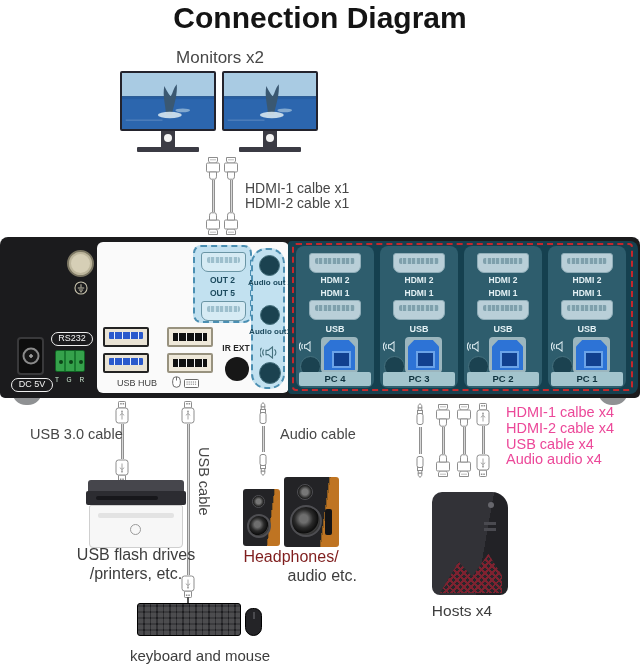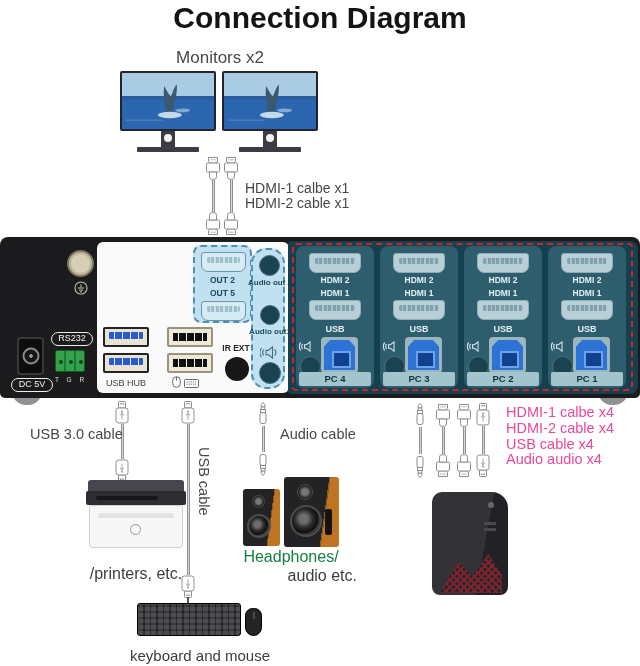--- a/index.html
+++ b/index.html
@@ -39,21 +39,21 @@
   #rsLbl{left:51px;top:95px;width:42px}
   .terminal{left:55px;top:113px;width:30px;height:22px;background:repeating-linear-gradient(90deg,#35a24b 0 8px,#197a30 8px 10px);border:1px solid #0f6022;border-radius:2px}
   .terminal::after{content:"";position:absolute;left:3px;top:9px;width:4px;height:4px;border-radius:50%;background:#0c4418;box-shadow:10px 0 0 #0c4418,20px 0 0 #0c4418}
   #pinsLbl{left:51px;top:139px;width:40px;text-align:center;font-size:6.5px;color:#cde9d2;letter-spacing:3px}
   .usb3{width:46px;height:20px;background:#e9e3d5;border:2px solid #232323;border-radius:2px}
   .usb3::after{content:"";position:absolute;left:4px;top:3px;right:4px;height:7px;background:repeating-linear-gradient(90deg,#2a59cc 0 5px,#e8f0ff 5px 6.5px,#2a59cc 6.5px 8px);border-radius:1px}
   .usb2{width:46px;height:20px;background:#efe9da;border:2px solid #98927f;border-radius:2px}
   .usb2::after{content:"";position:absolute;left:4px;top:4px;right:4px;height:8px;background:repeating-linear-gradient(90deg,#101010 0 5px,#f5f5f5 5px 6.5px,#101010 6.5px 8px)}
   #u3a{left:103px;top:90px}#u3b{left:103px;top:116px}
   #u2a{left:167px;top:90px}#u2b{left:167px;top:116px}
-  #hubLbl{left:95px;top:141px;width:62px;font-size:9px;color:#3c3c3c;text-align:center}
+  #hubLbl{left:95px;top:141px;width:62px;font-size:9px;color:#3c3c3c;text-align:right}
   #msIcon{left:172px;top:139px}#kbIcon{left:184px;top:141px}
   .hlregion{background:#c2e1f0;border:2px dashed #4b8fb2}
   #outRegion{left:193px;top:8px;width:59px;height:78px;border-radius:8px}
   #audRegion{left:251px;top:11px;width:34px;height:141px;border-radius:15px}
   .hport{border-radius:3px 3px 7px 7px;border:1px solid #6a95a5;background:#d6ebf4}
   .hport::after{content:"";position:absolute;left:5px;right:5px;top:4px;height:6px;border-radius:2px;background:repeating-linear-gradient(90deg,#9dbfcd 0 3px,#c9e2ec 3px 4.5px)}
   #outP2{left:6px;top:5px;width:45px;height:20px}
   #outP1{left:6px;top:54px;width:45px;height:20px}
   .outlbl{left:0;width:55px;text-align:center;font-size:8.5px;font-weight:700;color:#1c4a5e}
   #outL2{top:28px}#outL1{top:41px}
@@ -79,21 +79,21 @@
   .pspk{left:3px;top:95px}
   .pcirc{left:4px;top:110px;width:21px;height:21px;border-radius:50%;background:#1b4250;border:1px solid #45707d}
   .strip{left:3px;top:126px;width:72px;height:14px;background:#a3c4cd;border-radius:2px;color:#0f323e;font-size:9.5px;font-weight:600;text-align:center;line-height:14px}
 
   
   #u3Lbl{left:30px;top:426px;width:96px;font-size:14.5px}
   #aLbl{left:280px;top:426px;width:90px;font-size:14.5px}
   #uvLbl{left:196px;top:447px;font-size:14.5px;writing-mode:vertical-rl}
   #prLbl1{left:55px;top:546px;width:162px;text-align:center;font-size:16px;color:#3d3d3d}
   #prLbl2{left:55px;top:565px;width:162px;text-align:center;font-size:16px;color:#3d3d3d}
-  #spLbl1{left:225px;top:548px;width:132px;text-align:center;font-size:16px;color:#15803d}
+  #spLbl1{left:225px;top:548px;width:132px;text-align:center;font-size:16px;color:#7f1d1d}
   #spLbl2{left:225px;top:567px;width:132px;text-align:right;font-size:16px;color:#3d3d3d}
   #kbLbl{left:120px;top:647px;width:160px;text-align:center;font-size:15px;color:#3d3d3d}
   #hostsLbl{left:412px;top:602px;width:100px;text-align:center;font-size:15.5px;color:#3d3d3d}
   #bundleLbls{left:506px;top:405px;font-size:14.5px;line-height:15.8px;color:#ec4899}
   #cl1{left:245px;top:180px;font-size:14px}
   #cl2{left:245px;top:195px;font-size:14px}
 
   
   #printer{left:86px;top:480px;width:100px;height:68px}
   #printer *{position:absolute}
@@ -391,20 +391,21 @@
   <div id="u3Lbl" class="lbl">USB 3.0 cable</div>
   <div id="uvLbl" class="lbl">USB cable</div>
   <div id="aLbl" class="lbl">Audio cable</div>
 
   <div id="printer" class="a">
     <div class="plid"></div>
     <div class="pband"></div>
     <div class="pbody"></div>
     <div class="plogo"></div>
   </div>
+  <div id="prLbl1" class="lbl">USB flash drives</div>
   <div id="prLbl2" class="lbl">/printers, etc.</div>
 
   <div id="speakers" class="a">
     <div class="spk" id="spkL">
       <div class="tweet"></div>
       <div class="woofer"></div>
     </div>
     <div class="spk" id="spkR">
       <div class="tweet"></div>
       <div class="woofer"></div>
@@ -504,14 +505,15 @@
     <div>HDMI-2 cable x4</div>
     <div>USB cable x4</div>
     <div>Audio audio x4</div>
   </div>
 
   <div id="tower" class="a">
     <div class="pwr"></div>
     <div class="prts"></div>
     <div class="accent"></div>
   </div>
+  <div id="hostsLbl" class="lbl">Hosts x4</div>
 
 </div>
 
 </body></html>

